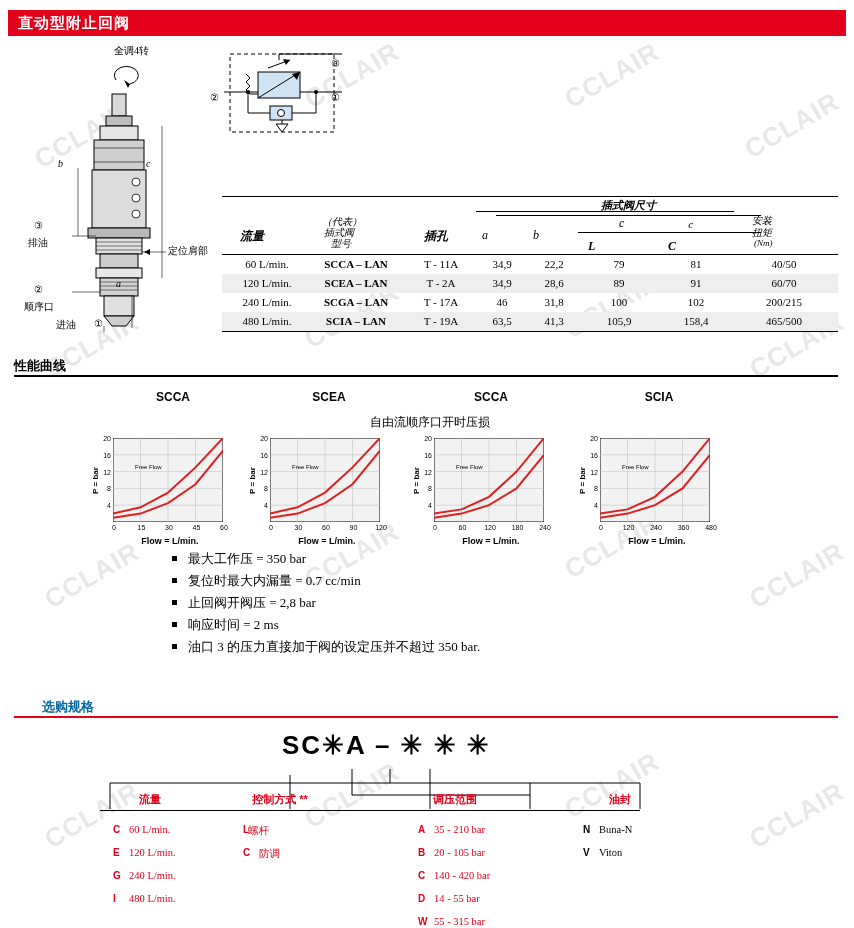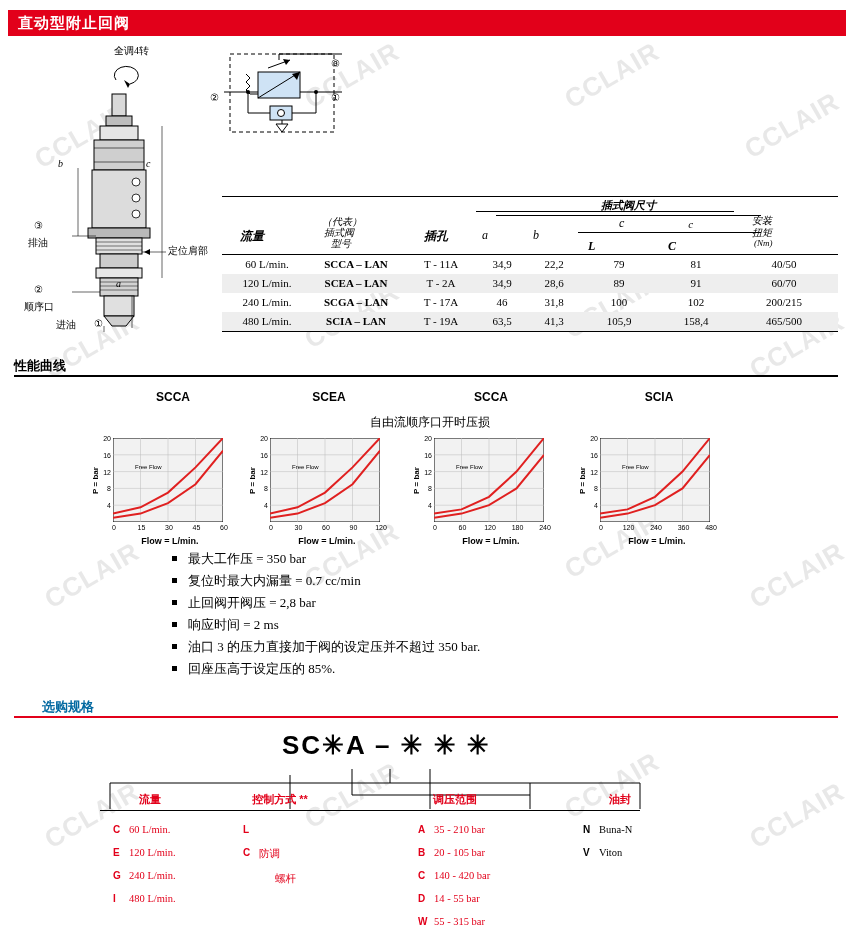--- a/index.html
+++ b/index.html
@@ -339,21 +339,20 @@
         <polyline points="0.0,75.6 27.5,71.4 55.0,58.8 82.5,33.6 110.0,0.0" fill="none" stroke="#e02020" stroke-width="2"></polyline>
       </svg></div>
   </div>
 
 <div class="bullets" id="notes">
     <div class="row">最大工作压 = 350 bar</div>
     <div class="row">复位时最大内漏量 = 0.7 cc/min</div>
     <div class="row">止回阀开阀压 = 2,8 bar</div>
     <div class="row">响应时间 = 2 ms</div>
     <div class="row">油口 3 的压力直接加于阀的设定压并不超过 350 bar.</div>
-    <div class="row">回座压高于设定压的 85%.</div>
   </div>
 
 <div class="sec-h red" style="left:14px;top:698px;">选购规格</div>
 <div class="redline" style="left:14px;top:716px;width:824px;height:2px;"></div>
 
 <div class="ordcode" style="left:282px;top:730px;">SC✳A  –  ✳ ✳ ✳</div>
 
 <svg width="620" height="50" style="position:absolute;left:100px;top:765px;" viewBox="0 0 620 50">
   <line x1="10" y1="18" x2="10" y2="44" stroke="#000" stroke-width="1"></line>
   <line x1="10" y1="18" x2="430" y2="18" stroke="#000" stroke-width="1"></line>
@@ -377,21 +376,21 @@
     <div class="ordkey" style="left: 113px; top: 824px;">C</div>
     <div class="ordval" style="left: 129px; top: 824px;">60 L/min.</div>
     <div class="ordkey" style="left: 113px; top: 847px;">E</div>
     <div class="ordval" style="left: 129px; top: 847px;">120 L/min.</div>
     <div class="ordkey" style="left: 113px; top: 870px;">G</div>
     <div class="ordval" style="left: 129px; top: 870px;">240 L/min.</div>
     <div class="ordkey" style="left: 113px; top: 893px;">I</div>
     <div class="ordval" style="left: 129px; top: 893px;">480 L/min.</div>
     <div class="ordhead" style="left: 225px; top: 792px; width: 110px;">控制方式 **</div>
     <div class="ordkey" style="left: 243px; top: 824px;">L</div>
-    <div class="ordval" style="left: 275px; top: 824px; margin-top: 48px;">螺杆</div>
+    <div class="ordval" style="left: 248px; top: 824px;">螺杆</div>
     <div class="ordkey" style="left: 243px; top: 847px;">C</div>
     <div class="ordval" style="left: 259px; top: 847px;">防调</div>
     <div class="ordhead" style="left: 400px; top: 792px; width: 110px;">调压范围</div>
     <div class="ordkey" style="left: 418px; top: 824px;">A</div>
     <div class="ordval" style="left: 434px; top: 824px;">35 - 210 bar</div>
     <div class="ordkey" style="left: 418px; top: 847px;">B</div>
     <div class="ordval" style="left: 434px; top: 847px;">20 - 105 bar</div>
     <div class="ordkey" style="left: 418px; top: 870px;">C</div>
     <div class="ordval" style="left: 434px; top: 870px;">140 - 420 bar</div>
     <div class="ordkey" style="left: 418px; top: 893px;">D</div>

